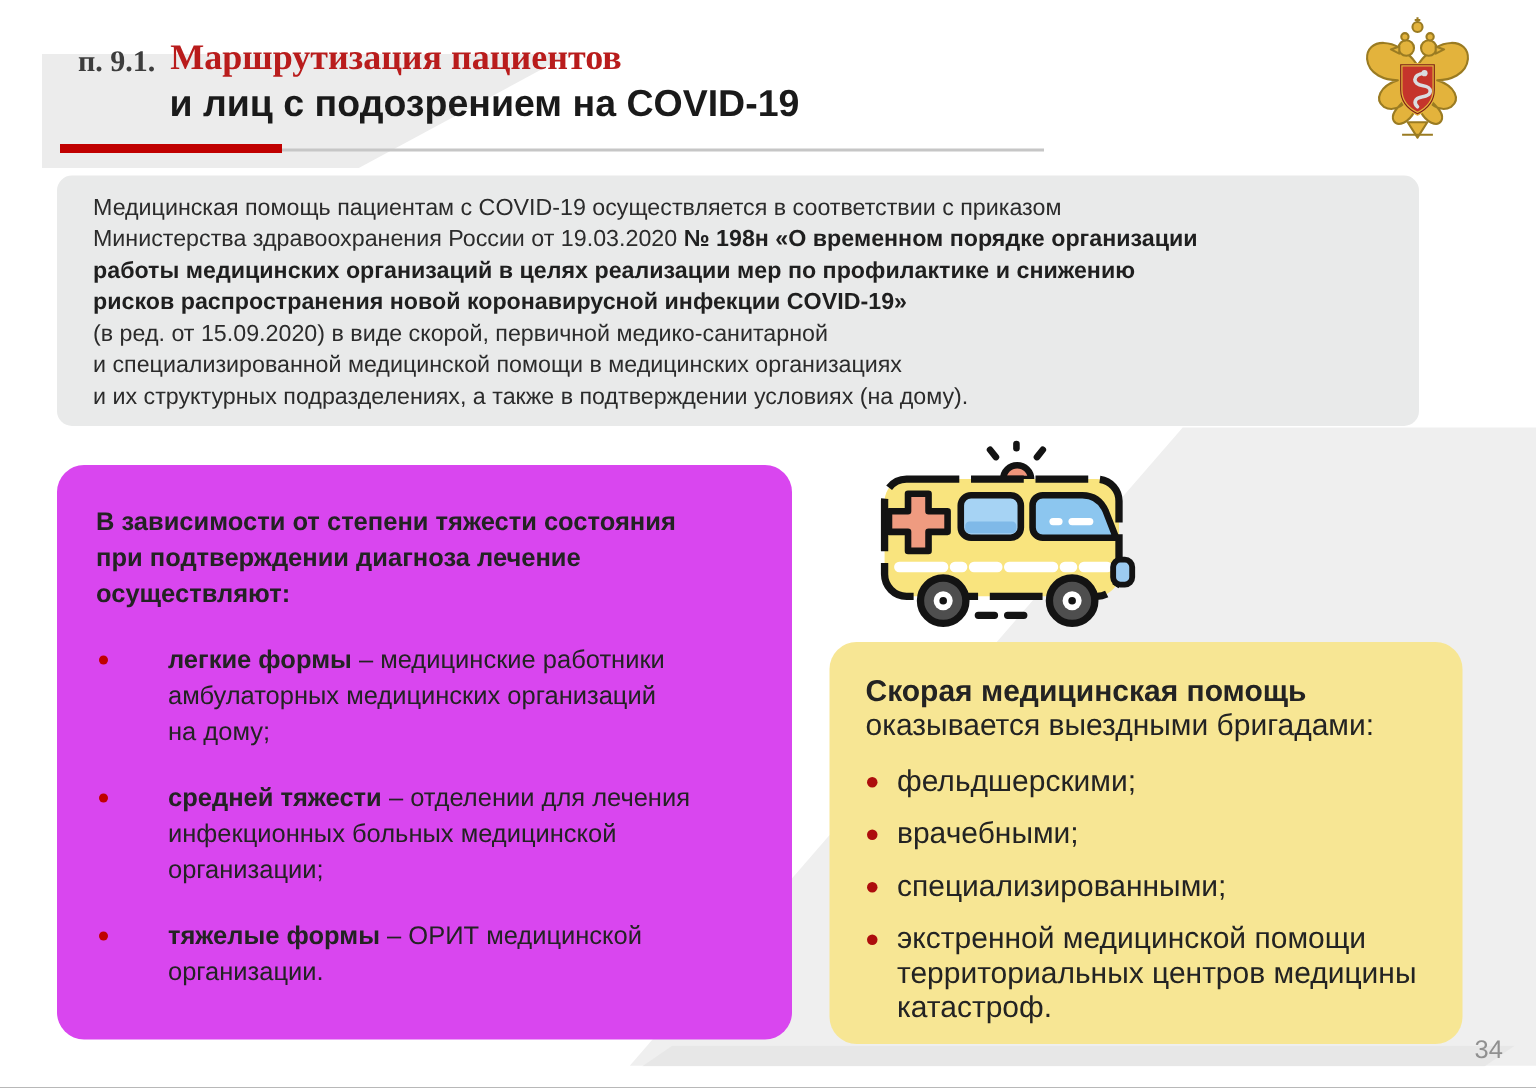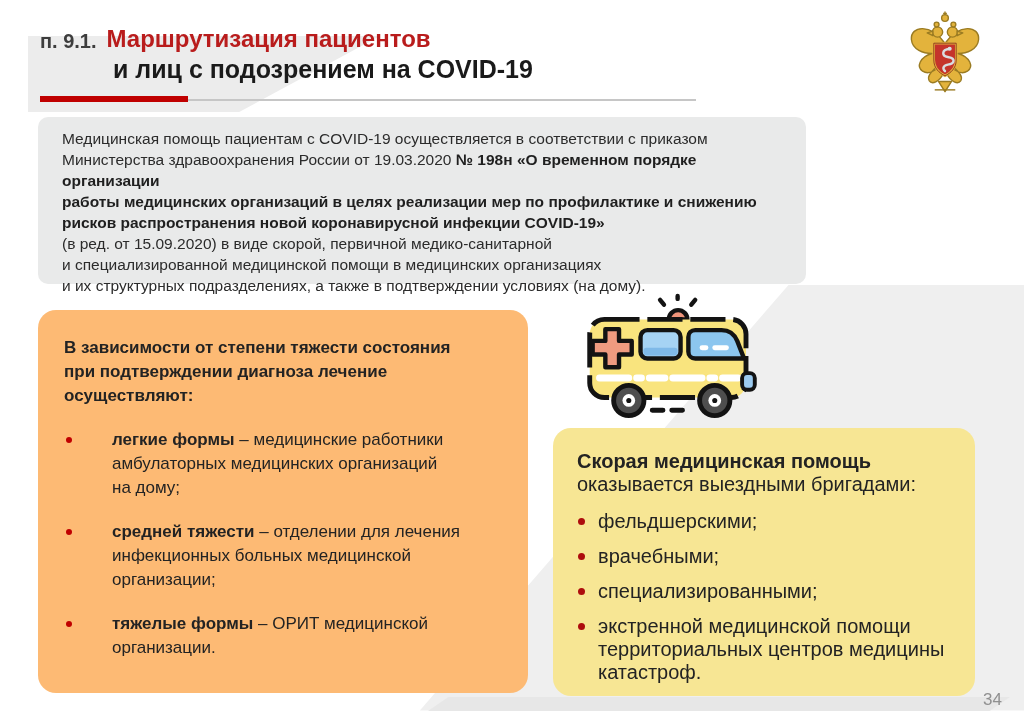--- a/index.html
+++ b/index.html
@@ -15,38 +15,38 @@
   }
   .deco-swath{
     position:absolute; inset:0; z-index:0; background:#efefef;
     clip-path:polygon(77% 39.3%,100% 39.3%,100% 98%,41% 98%);
   }
   .deco-band{
     position:absolute; left:428px; top:697px; width:582px; height:14px;
     background:#e7e7e7; clip-path:polygon(3.5% 0,100% 0,96.5% 100%,0 100%); z-index:0;
   }
   
-  .header-row{position:absolute; left:40px; top:24px; display:flex; align-items:flex-start; gap:10px; z-index:2;}
+  .header-row{position:absolute; left:52px; top:24px; display:flex; align-items:flex-start; gap:10px; z-index:2;font-family:Liberation Serif, serif;}
   .section-number{font-size:20px; font-weight:bold; color:#3d3d3d; padding-top:4px; line-height:26px;}
   .title-red{font-size:24px; font-weight:bold; color:#b91c1c; line-height:30px;}
   .title-dark{position:absolute; left:113px; top:54px; font-size:25px; font-weight:bold; color:#1a1a1a; line-height:30px; z-index:2;}
   .rule-red{position:absolute; left:40px; top:96px; width:148px; height:6px; background:#c00000; z-index:2;}
   .rule-gray{position:absolute; left:188px; top:99px; width:508px; height:2px; background:#c6c6c6; z-index:2;}
   .emblem{position:absolute; left:903px; top:8px; width:84px; height:90px; z-index:2;}
   
   .intro-box{
-    position:absolute; left:38px; top:117px; width:768px; height:167px; box-sizing:border-box;
+    position:absolute; left:38px; top:117px; width:908px; height:167px; box-sizing:border-box;
     background:#e9eaea; border-radius:10px; padding:11px 24px; z-index:1;
     font-size:15.5px; line-height:21px; color:#2b2b2b;
   }
   .intro-line b{color:#1f1f1f;}
   
   .severity-box{
     position:absolute; left:38px; top:310px; width:490px; height:383px; box-sizing:border-box;
-    background:#fdba74; border-radius:18px; padding:26px 26px; z-index:1;
+    background:#d946ef; border-radius:18px; padding:26px 26px; z-index:1;
     font-size:17px; line-height:24px; color:#232323;
   }
   .severity-heading{font-weight:bold; white-space:pre-line; margin:0 0 20px 0;}
   .b-item{display:flex; margin-top:20px;gap:26px;}
   .b-item:first-of-type{margin-top:0;}
   .b-item p{margin:0; white-space:pre-line;}
   .dot-red{flex:0 0 auto; width:6px; height:6px; border-radius:50%; background:#c00000; margin:9px 14px 0 2px;}
   
   .ambulance-box{
     position:absolute; left:553px; top:428px; width:422px; height:268px; box-sizing:border-box;

